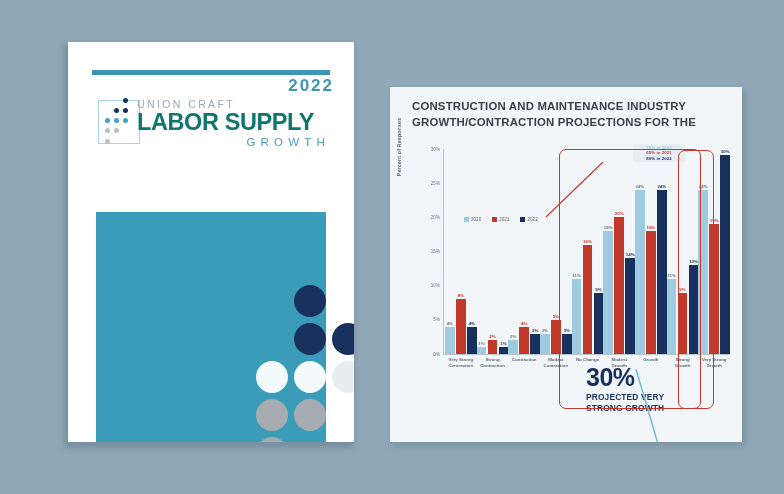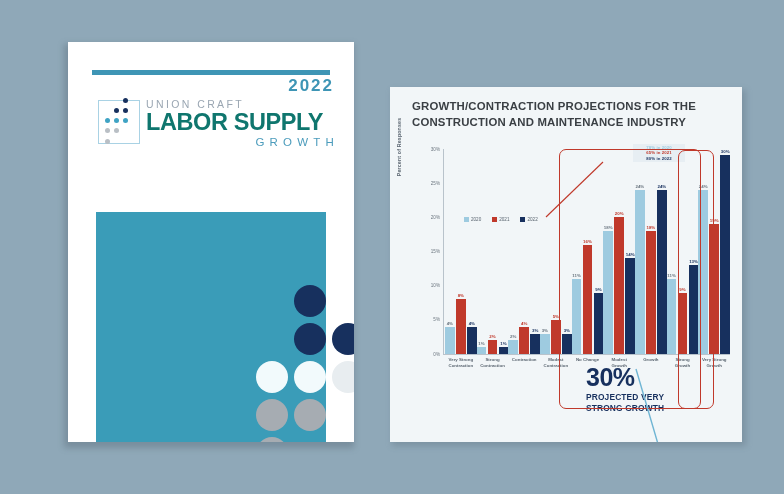--- a/index.html
+++ b/index.html
@@ -56,21 +56,21 @@
     left: 0; top: 2px;
     width: 40px; height: 42px;
     border: 1.4px solid #a9d2e4;
   }
   .dot {
     position: absolute;
     border-radius: 50%;
   }
   #logo-text {
     position: absolute;
-    left: 48px; top: 0;
+    left: 39px; top: 0;
     width: 195px;
   }
   #logo-union {
     font-size: 10.5px;
     letter-spacing: 2.4px;
     color: #9aa6b2;
     font-weight: normal;
     line-height: 12px;
   }
   #logo-main {
@@ -366,22 +366,22 @@
   <div class="cover-circle" style="width:32px;height:32px;background:#a6acb2;left:188px;top:357px;"></div>
   <div class="cover-circle" style="width:32px;height:32px;background:#a6acb2;left:226px;top:357px;"></div>
   <div class="cover-circle" style="width:32px;height:32px;background:#a6acb2;left:188px;top:395px;"></div>
 </div>
 
 <div id="chart-shadow"></div>
 
 <div id="chart-panel">
 
   <div id="chart-title">
+    <div>CONSTRUCTION AND MAINTENANCE INDUSTRY</div>
     <div>GROWTH/CONTRACTION PROJECTIONS FOR THE</div>
-    <div>CONSTRUCTION AND MAINTENANCE INDUSTRY</div>
   </div>
 
   <div id="plot">
     <div id="y-axis-label">Percent of Responses</div>
     <div id="axis-line-y"></div>
     <div id="axis-line-x"></div>
     <div id="yticks">
         <div class="ytick" style="top: 202.5px;">0%</div>
         <div class="ytick" style="top: 168.333px;">5%</div>
         <div class="ytick" style="top: 134.167px;">10%</div>

